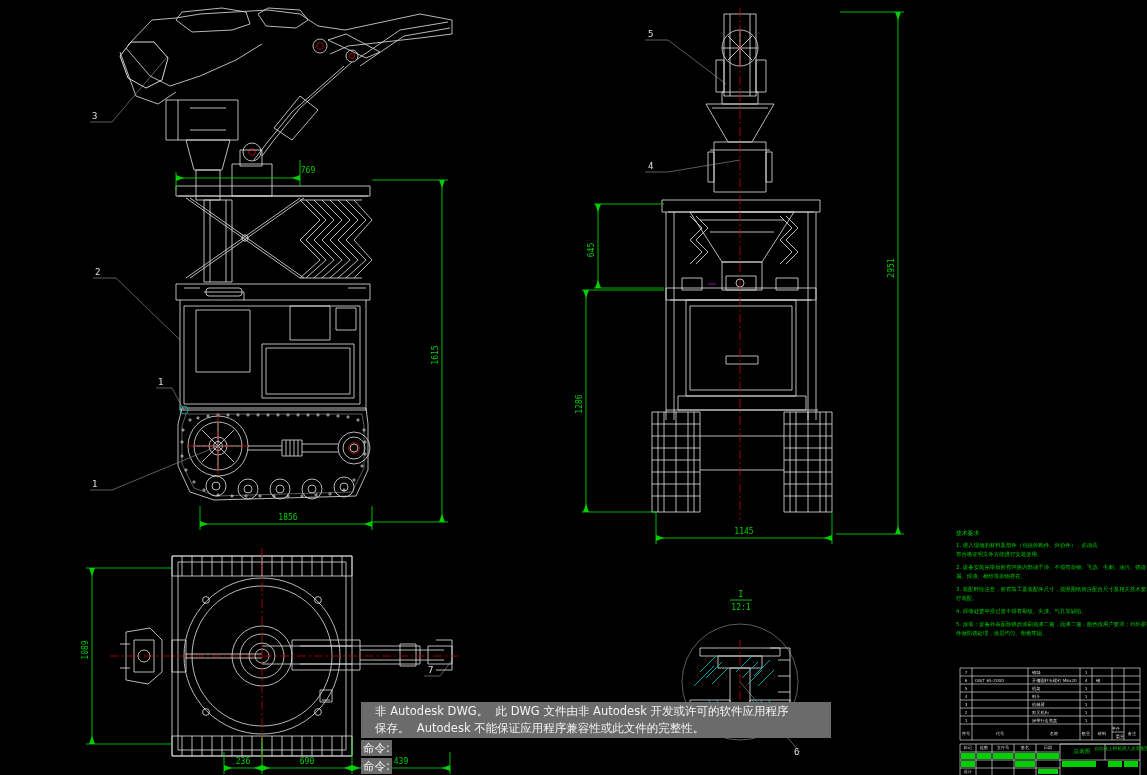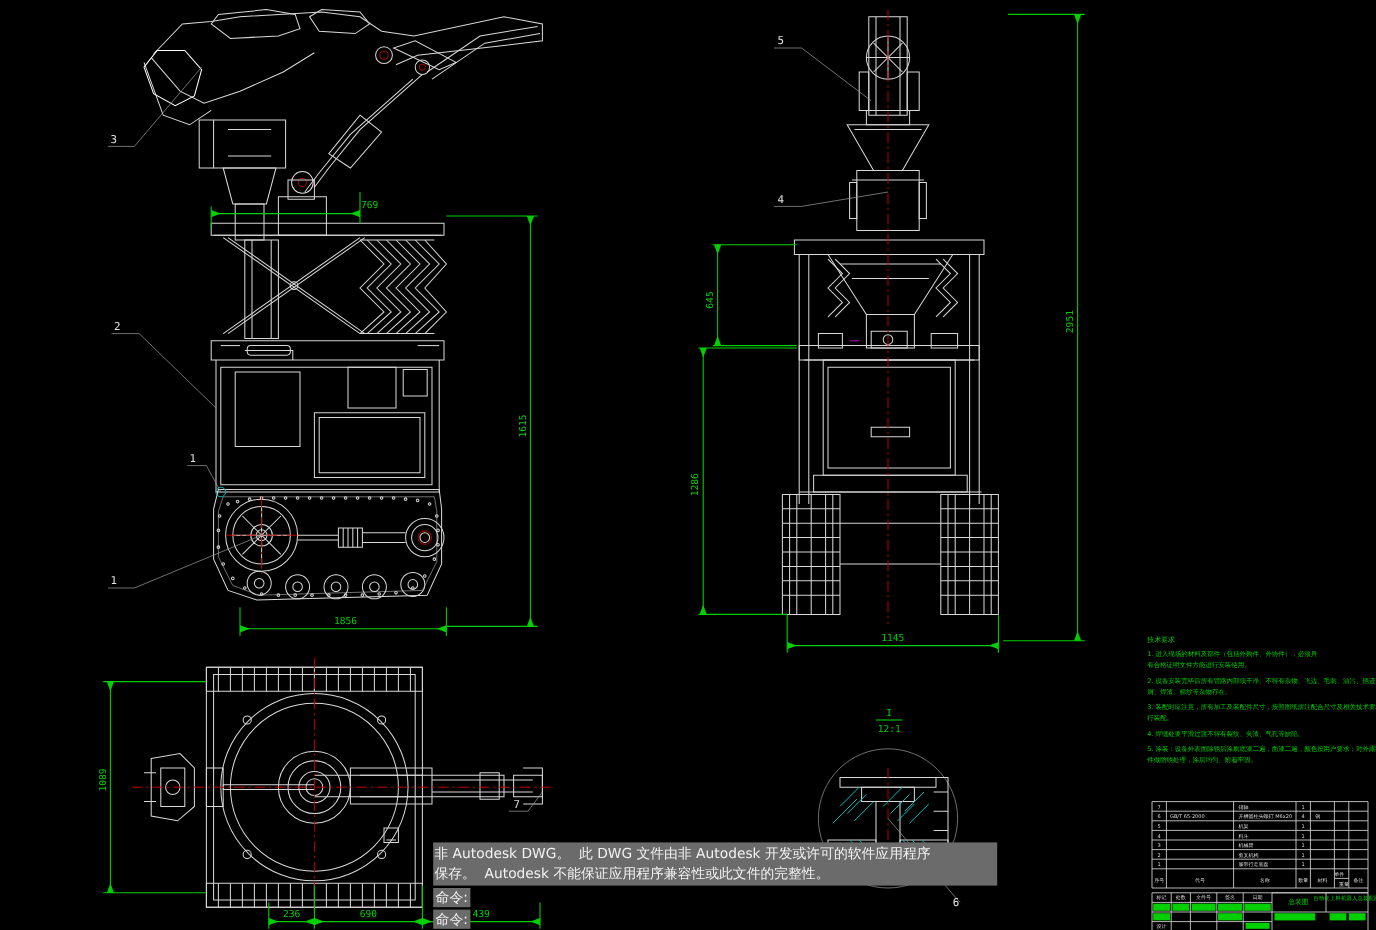--- a/index.html
+++ b/index.html
@@ -21,21 +21,21 @@
   .note-txt{fill:#00d000;font-size:5.4px;font-family:"DejaVu Sans",sans-serif;}
   .note-hd{fill:#00d000;font-size:5.8px;font-family:"DejaVu Sans",sans-serif;}
   .tb-txt{fill:#d8d8d8;font-size:4.2px;font-family:"DejaVu Sans",sans-serif;}
   .tb-grn{fill:#00d000;font-size:4.6px;font-family:"DejaVu Sans",sans-serif;}
   .tb-grn2{fill:#00d000;font-size:5.6px;font-family:"DejaVu Sans",sans-serif;}
   .tb-line{stroke:#d8d8d8;fill:none;stroke-width:.7;}
   .tb-fillg{fill:#00d000;}
   
   #dwgwarn{position:absolute;left:361px;top:702px;width:470px;height:36px;
            background:#6b6b6b;color:#f2f2f2;font-size:11.5px;line-height:17px;
-           font-family:"DejaVu Sans",sans-serif;letter-spacing:0px;padding:1px 1px;
+           font-family:"DejaVu Sans",sans-serif;letter-spacing:0px;padding:1px 14px;
            box-sizing:border-box;white-space:pre;}
   #cmd1{position:absolute;left:361px;top:740px;background:#6b6b6b;color:#f2f2f2;
         font-size:11.5px;line-height:16px;font-family:"DejaVu Sans",sans-serif;padding:0 2px;}
   #cmd2{position:absolute;left:361px;top:758px;background:#6b6b6b;color:#f2f2f2;
         font-size:11.5px;line-height:16px;font-family:"DejaVu Sans",sans-serif;padding:0 2px;}
 </style>
 </head>
 <body>
 
 <div id="stage">

